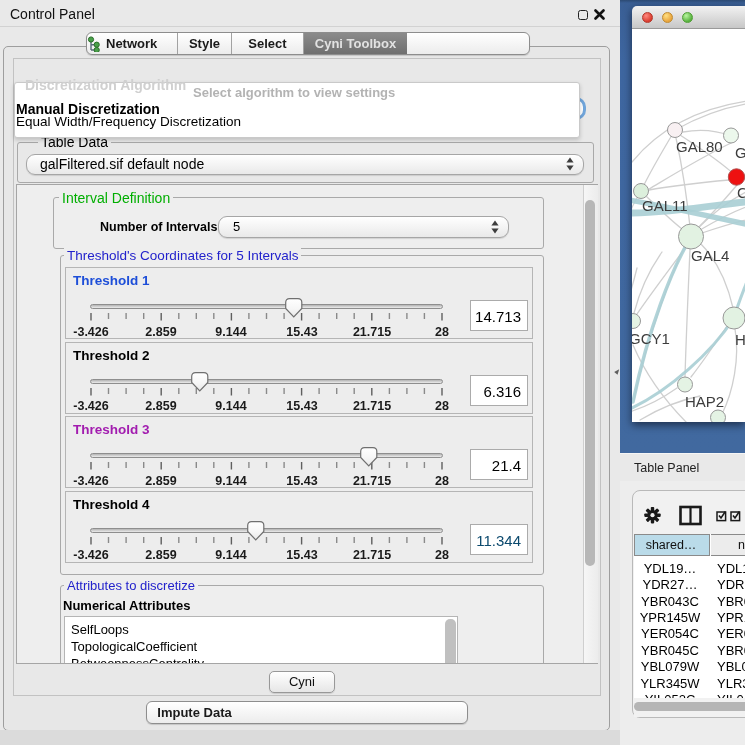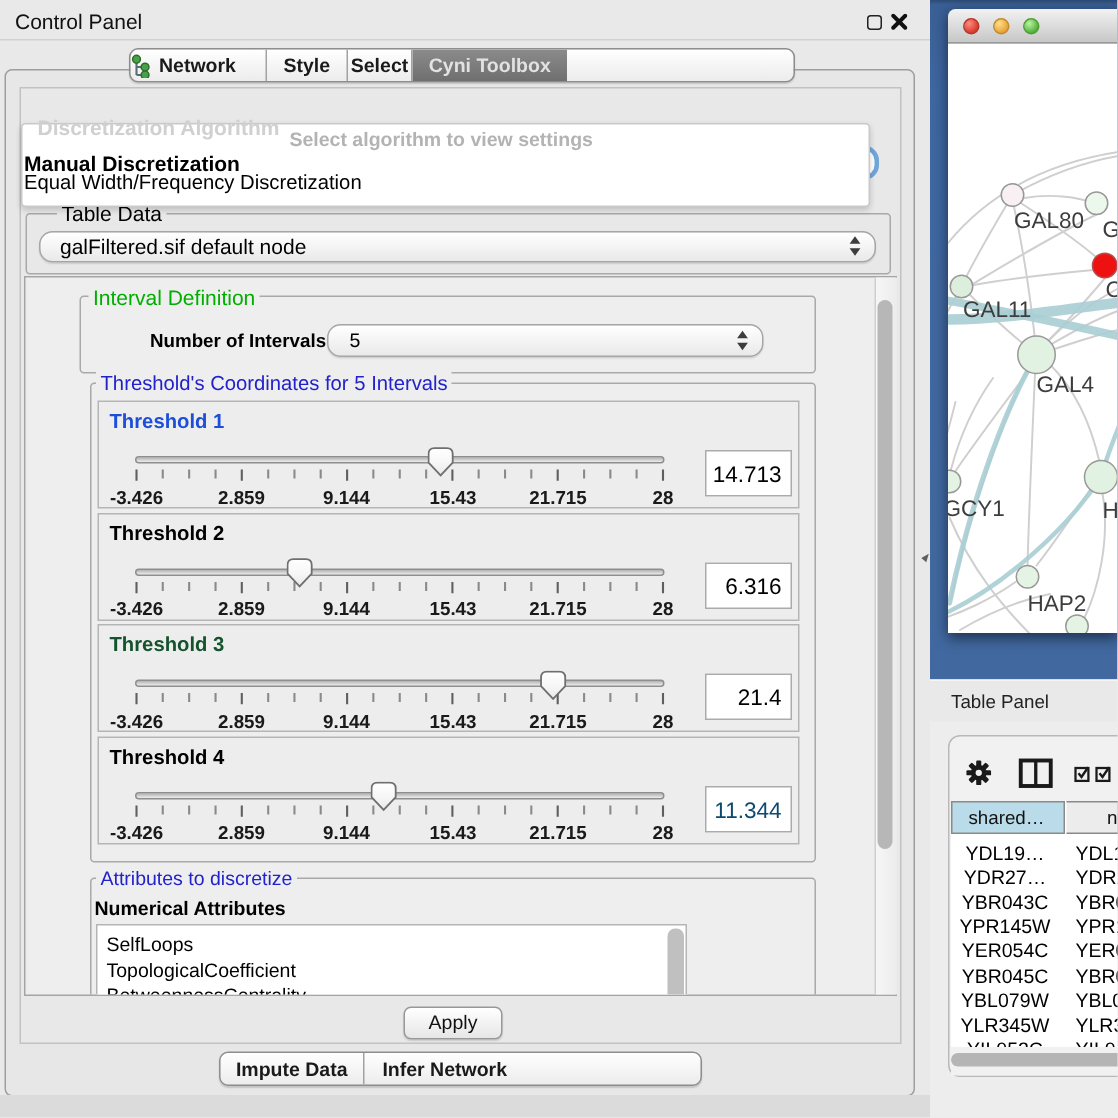--- a/index.html
+++ b/index.html
@@ -18,21 +18,21 @@
 <div class="abs" style="left:13px;top:58px;width:586px;height:636px;border:1px solid #c2c2c2;background:#e8e8e8;"></div>
 <div class="abs" style="left:86px;top:32px;width:442px;height:21px;border:1px solid #8d8d8d;border-radius:6px;background:linear-gradient(#ffffff,#ececec);box-shadow:0 1px 1px rgba(0,0,0,0.15);overflow:hidden;display:flex;">
     <div style="width:90px;height:100%;box-sizing:border-box;display:flex;align-items:center;justify-content:flex-start;font-size:13px;font-weight:bold;color:#1a1a1a;"><svg width="15" height="16" viewBox="0 0 15 16" style="margin-right:4px;">
         <path d="M4 3.5 V14" stroke="#5a6b7a" stroke-width="1.4" fill="none"></path>
         <path d="M4 8.7 H9.5 M4 14 H9.5" stroke="#5a6b7a" stroke-width="1.4" fill="none"></path>
         <circle cx="4" cy="3.5" r="2.6" fill="#4aa04a" stroke="#2c6e2c" stroke-width="1"></circle>
         <circle cx="9.7" cy="8.7" r="2.6" fill="#4aa04a" stroke="#2c6e2c" stroke-width="1"></circle>
         <circle cx="9.7" cy="14" r="2.6" fill="#4aa04a" stroke="#2c6e2c" stroke-width="1"></circle>
       </svg>Network</div>
     <div style="width:54px;height:100%;box-sizing:border-box;display:flex;align-items:center;justify-content:center;font-size:13px;font-weight:bold;color:#1a1a1a;border-left:1px solid #a2a2a2;">Style</div>
-    <div style="width:43px;height:100%;box-sizing:border-box;display:flex;align-items:center;justify-content:center;font-size:13px;font-weight:bold;color:#1a1a1a;border-left:1px solid #a2a2a2;">Select</div>
+    <div style="width:72px;height:100%;box-sizing:border-box;display:flex;align-items:center;justify-content:center;font-size:13px;font-weight:bold;color:#1a1a1a;border-left:1px solid #a2a2a2;">Select</div>
     <div style="width:104px;height:100%;box-sizing:border-box;display:flex;align-items:center;justify-content:center;font-size:13px;font-weight:bold;background:linear-gradient(#8b8b8b,#6f6f6f);color:#e2e2e2;border-left:1px solid #a2a2a2;">Cyni Toolbox</div>
   </div>
 <div class="abs" style="left:17px;top:142px;width:575px;height:39px;border:1px solid #a9a9a9;border-radius:3px;"></div>
 <div class="txt" style="left:38px;top:134px;font-size:14px;color:#000;background:#e8e8e8;padding:0 3px;">Table Data</div>
 <div class="abs" style="left:26px;top:153.5px;width:558px;height:21px;box-sizing:border-box;border:1px solid #a6a6a6;border-radius:9px;background:linear-gradient(#ffffff,#e9e9e9);box-shadow:0 1px 1px rgba(0,0,0,0.12);"></div>
 <div class="txt" style="left:40px;top:155.5px;font-size:14px;color:#000;">galFiltered.sif default node</div>
 <svg class="abs" style="left:565px;top:156.0px;" width="10" height="16" viewBox="0 0 10 16">
     <path d="M5 1.5 L8.6 6.5 H1.4 Z" fill="#3d3d3d"></path>
     <path d="M5 14.5 L8.6 9.5 H1.4 Z" fill="#3d3d3d"></path>
   </svg>
@@ -131,21 +131,21 @@
           <stop offset="0" stop-color="#ffffff"></stop>
           <stop offset="0.55" stop-color="#f6f6f6"></stop>
           <stop offset="1" stop-color="#e8e8e8"></stop>
         </linearGradient>
       </defs>
       <path d="M4.6 0.7 H12.9 Q16.8 0.7 16.8 4.6 V10.4 L8.75 18.9 L0.7 10.4 V4.6 Q0.7 0.7 4.6 0.7 Z" fill="url(#thg2)" stroke="#6f6f6f" stroke-width="1.2"></path>
     </svg>
     <div class="abs" style="left:453px;top:189.5px;width:58px;height:31px;background:#ffffff;border:1px solid #ababab;box-sizing:border-box;"></div>
     <div class="txt" style="left:504px;top:197.5px;transform:translateX(-100%);font-size:15px;color:#000;">6.316</div>
     <div class="abs" style="left:48px;top:231px;width:468px;height:72px;border:1px solid #b5b5b5;background:#ededed;box-sizing:border-box;"></div>
-    <div class="txt" style="left:56px;top:237px;font-size:13.5px;font-weight:bold;color:#14532d;">Threshold 3</div>
+    <div class="txt" style="left:56px;top:237px;font-size:13.5px;font-weight:bold;color:#a21caf;">Threshold 3</div>
     <div class="abs" style="left:73.0px;top:268px;width:353.0px;height:5px;border-radius:3px;background:linear-gradient(#b3b3b3,#ececec);border:1px solid #8e8e8e;box-sizing:border-box;"></div>
     <svg class="abs" style="left:43px;top:275px;" width="440" height="26" viewBox="0 0 440 26">
       <line x1="31.0" y1="2" x2="31.0" y2="9.5" stroke="#5f5f5f" stroke-width="1.4"></line>
       <line x1="48.5" y1="2" x2="48.5" y2="8" stroke="#8a8a8a" stroke-width="1.4"></line>
       <line x1="66.1" y1="2" x2="66.1" y2="8" stroke="#8a8a8a" stroke-width="1.4"></line>
       <line x1="83.7" y1="2" x2="83.7" y2="8" stroke="#8a8a8a" stroke-width="1.4"></line>
       <line x1="101.2" y1="2" x2="101.2" y2="9.5" stroke="#5f5f5f" stroke-width="1.4"></line>
       <line x1="118.8" y1="2" x2="118.8" y2="8" stroke="#8a8a8a" stroke-width="1.4"></line>
       <line x1="136.3" y1="2" x2="136.3" y2="8" stroke="#8a8a8a" stroke-width="1.4"></line>
       <line x1="153.8" y1="2" x2="153.8" y2="8" stroke="#8a8a8a" stroke-width="1.4"></line>
@@ -228,24 +228,23 @@
     <div class="abs" style="left:43px;top:400px;width:482px;height:110px;border:1px solid #a9a9a9;border-radius:3px;"></div>
     <div class="txt" style="left:47px;top:393px;font-size:13px;color:#2222cc;background:#eeeeee;padding:0 3px;">Attributes to discretize</div>
     <div class="txt" style="left:46px;top:413px;font-size:13px;font-weight:bold;color:#000;">Numerical Attributes</div>
     <div class="abs" style="left:47px;top:431px;width:394px;height:60px;background:#ffffff;border:1px solid #b5b5b5;box-sizing:border-box;overflow:hidden;">
       <div style="position:absolute;left:6px;top:4px;font-size:13px;color:#000;line-height:17px;white-space:nowrap;">SelfLoops<br>TopologicalCoefficient<br>BetweennessCentrality</div>
       <div style="position:absolute;right:1px;top:2px;width:11px;height:55px;background:#c0c0c0;border-radius:5px;"></div>
     </div>
   </div>
 <div class="abs" style="left:583px;top:185px;width:14px;height:478px;background:linear-gradient(90deg,#f6f6f6,#ececec);border-left:1px solid #cfcfcf;"></div>
 <div class="abs" style="left:585px;top:200px;width:10px;height:366px;background:#b7b7b7;border-radius:5px;"></div>
-<div class="abs" style="left:269px;top:671px;width:64px;height:20px;border:1px solid #989898;border-radius:5px;background:linear-gradient(#ffffff,#e6e6e6);box-shadow:0 1px 1px rgba(0,0,0,0.12);text-align:center;font-size:13px;color:#111;line-height:19px;">Apply</div>
+<div class="abs" style="left:269px;top:671px;width:64px;height:20px;border:1px solid #989898;border-radius:5px;background:linear-gradient(#ffffff,#e6e6e6);box-shadow:0 1px 1px rgba(0,0,0,0.12);text-align:center;font-size:13px;color:#111;line-height:19px;">Cyni</div>
 <div class="abs" style="left:146px;top:701px;width:320px;height:21px;border:1px solid #8d8d8d;border-radius:6px;background:linear-gradient(#ffffff,#ececec);box-shadow:0 1px 1px rgba(0,0,0,0.15);overflow:hidden;display:flex;text-align:center;">
     <div style="width:95px;height:100%;box-sizing:border-box;display:flex;align-items:center;justify-content:center;font-size:13px;font-weight:bold;color:#1a1a1a;">Impute Data</div>
-    <div style="width:108px;height:100%;box-sizing:border-box;display:flex;align-items:center;justify-content:center;font-size:13px;font-weight:bold;color:#1a1a1a;border-left:1px solid #a2a2a2;">Infer Network</div>
   </div>
 <div class="abs" style="left:548px;top:97px;width:38px;height:23px;border-radius:10px;background:#ffffff;border:3px solid #70a5da;box-sizing:border-box;"></div>
 <div class="abs" style="left:14px;top:82px;width:564px;height:54px;background:#ffffff;border:1px solid #c9c9c9;border-radius:3px;box-shadow:0 2px 4px rgba(0,0,0,0.18);"></div>
 <div class="txt" style="left:25px;top:76.5px;font-size:14px;font-weight:bold;color:#d0d0d0;">Discretization Algorithm</div>
 <div class="txt" style="left:193px;top:84.5px;font-size:13px;font-weight:bold;color:#b3b3b3;">Select algorithm to view settings</div>
 <div class="txt" style="left:16px;top:101px;font-size:14px;font-weight:bold;color:#000;">Manual Discretization</div>
 <div class="txt" style="left:16px;top:113.5px;font-size:13.5px;color:#000;">Equal Width/Frequency Discretization</div>
 <svg class="abs" style="left:613px;top:368px;" width="7" height="8" viewBox="0 0 7 8">
     <path d="M6.2 1.2 L1.2 4 L4.5 6.8 Z" fill="#5f5f5f"></path>
   </svg>

